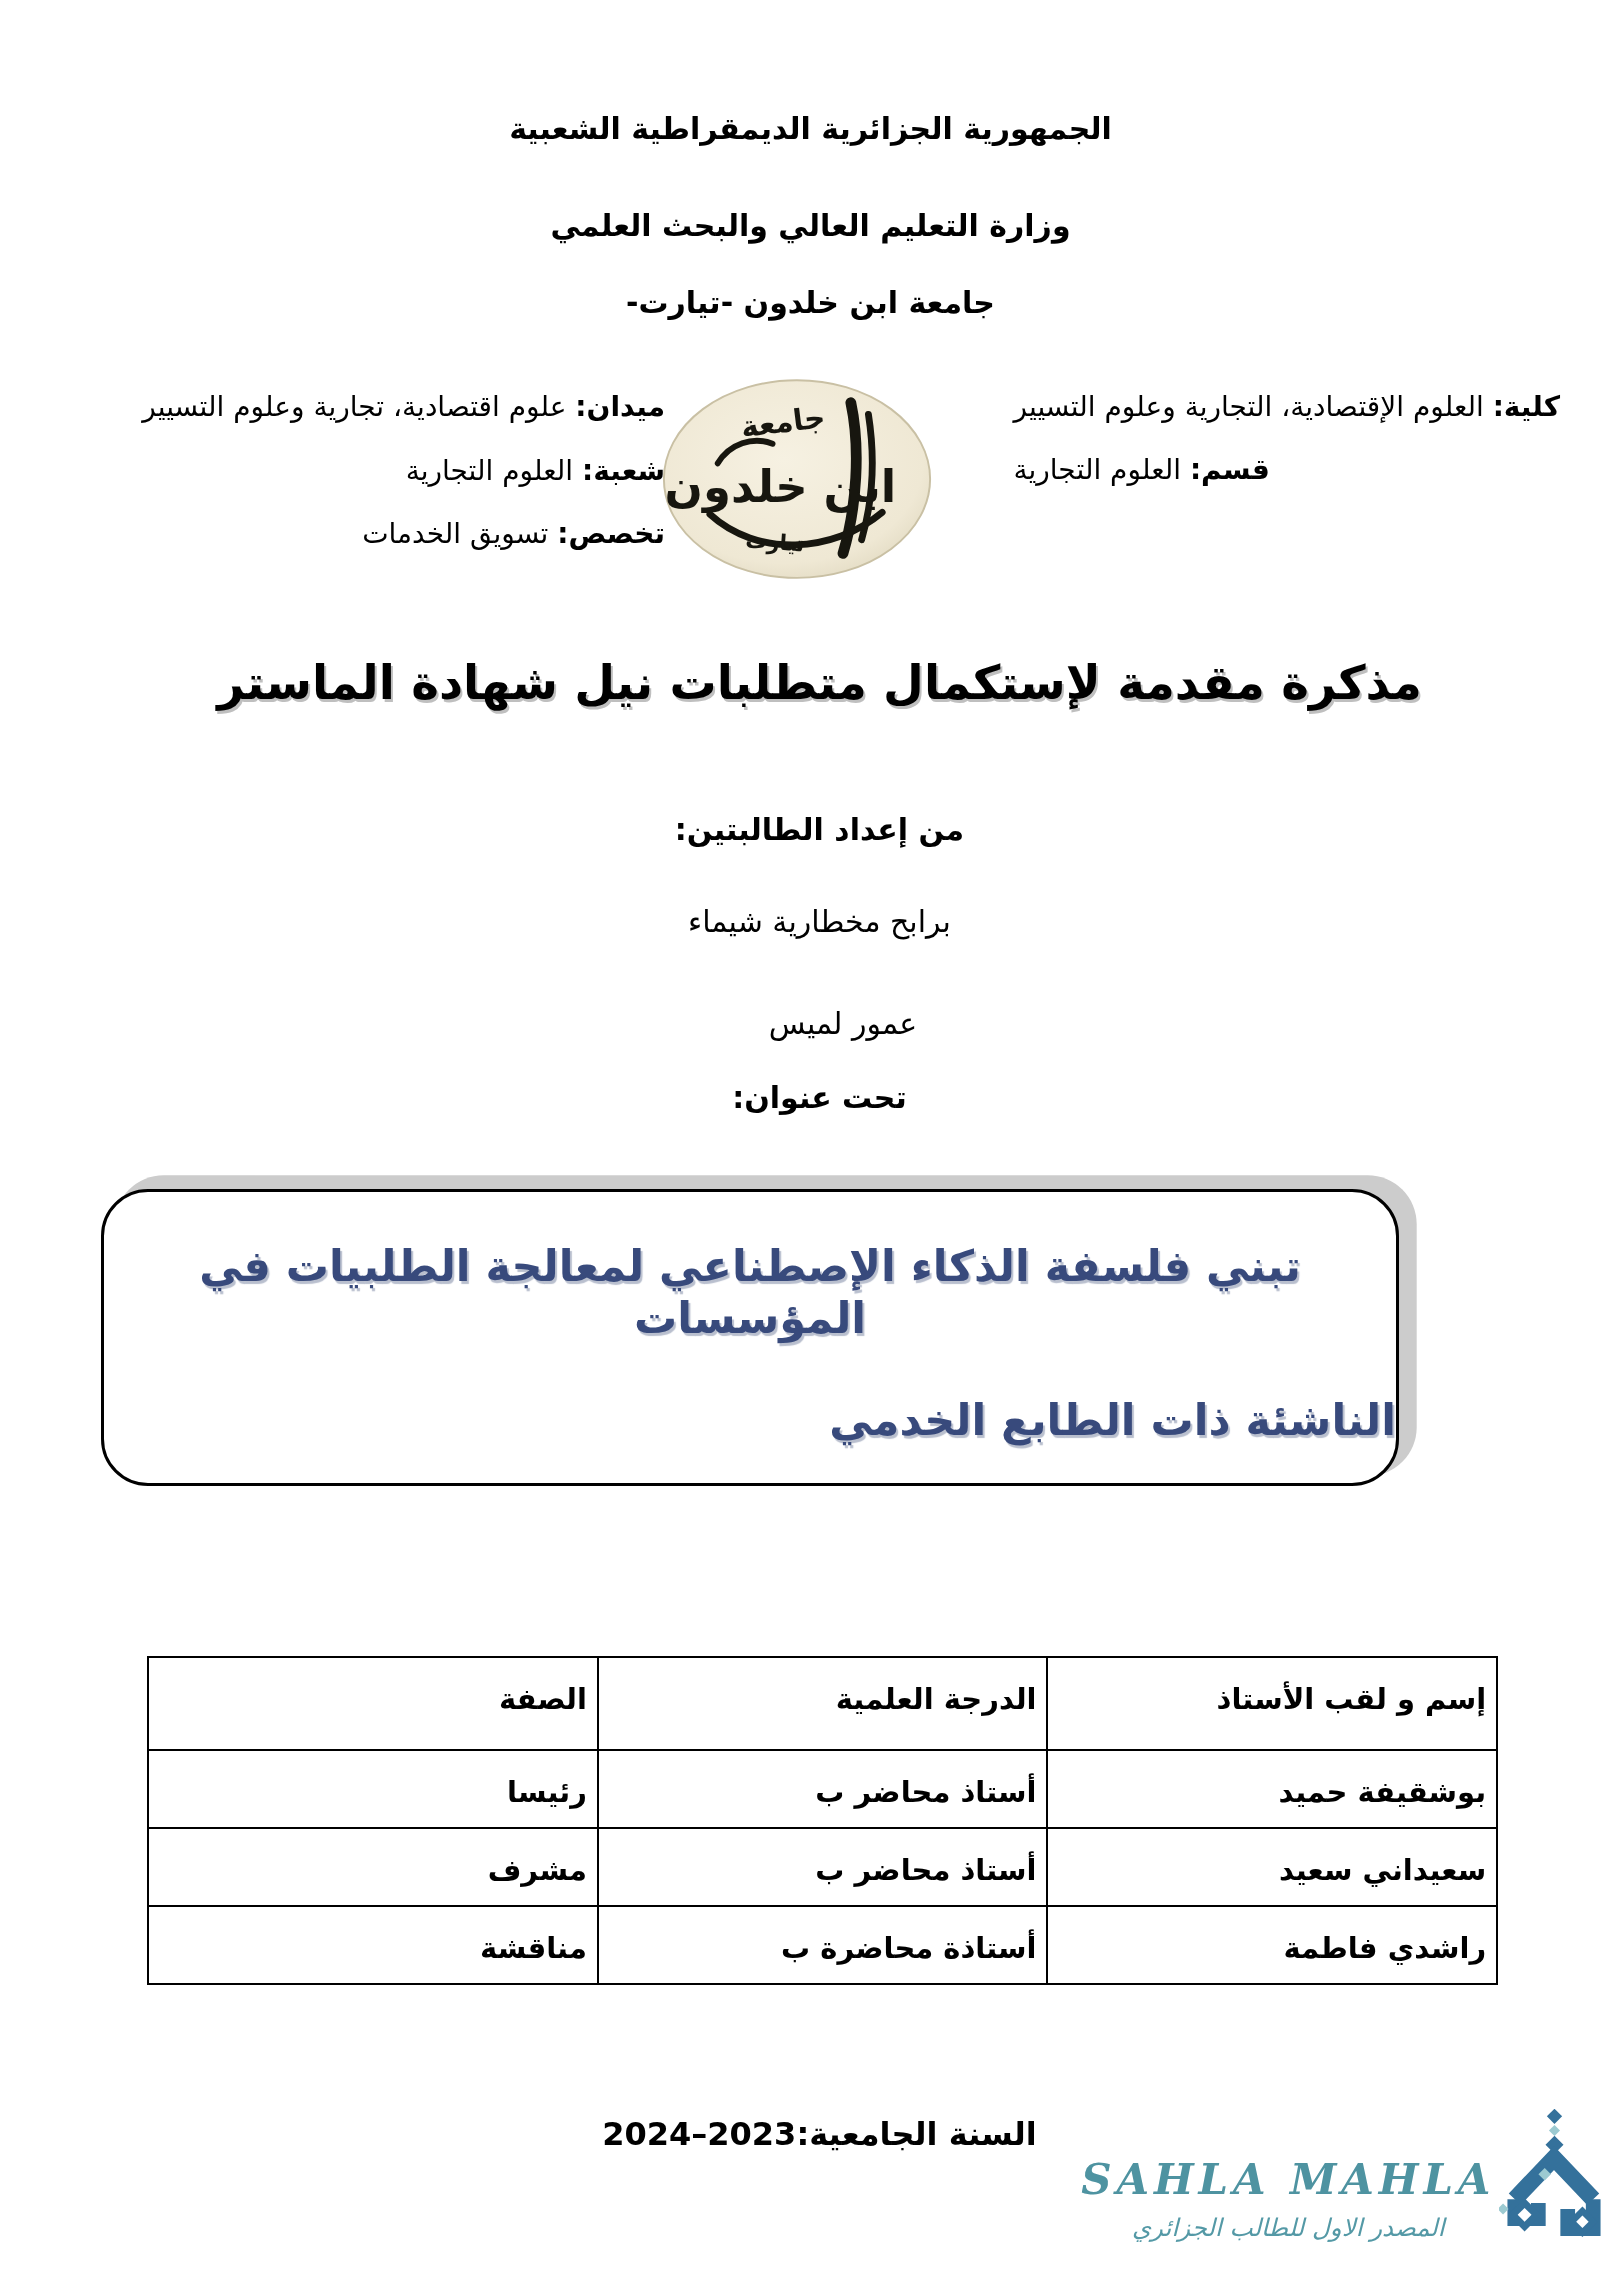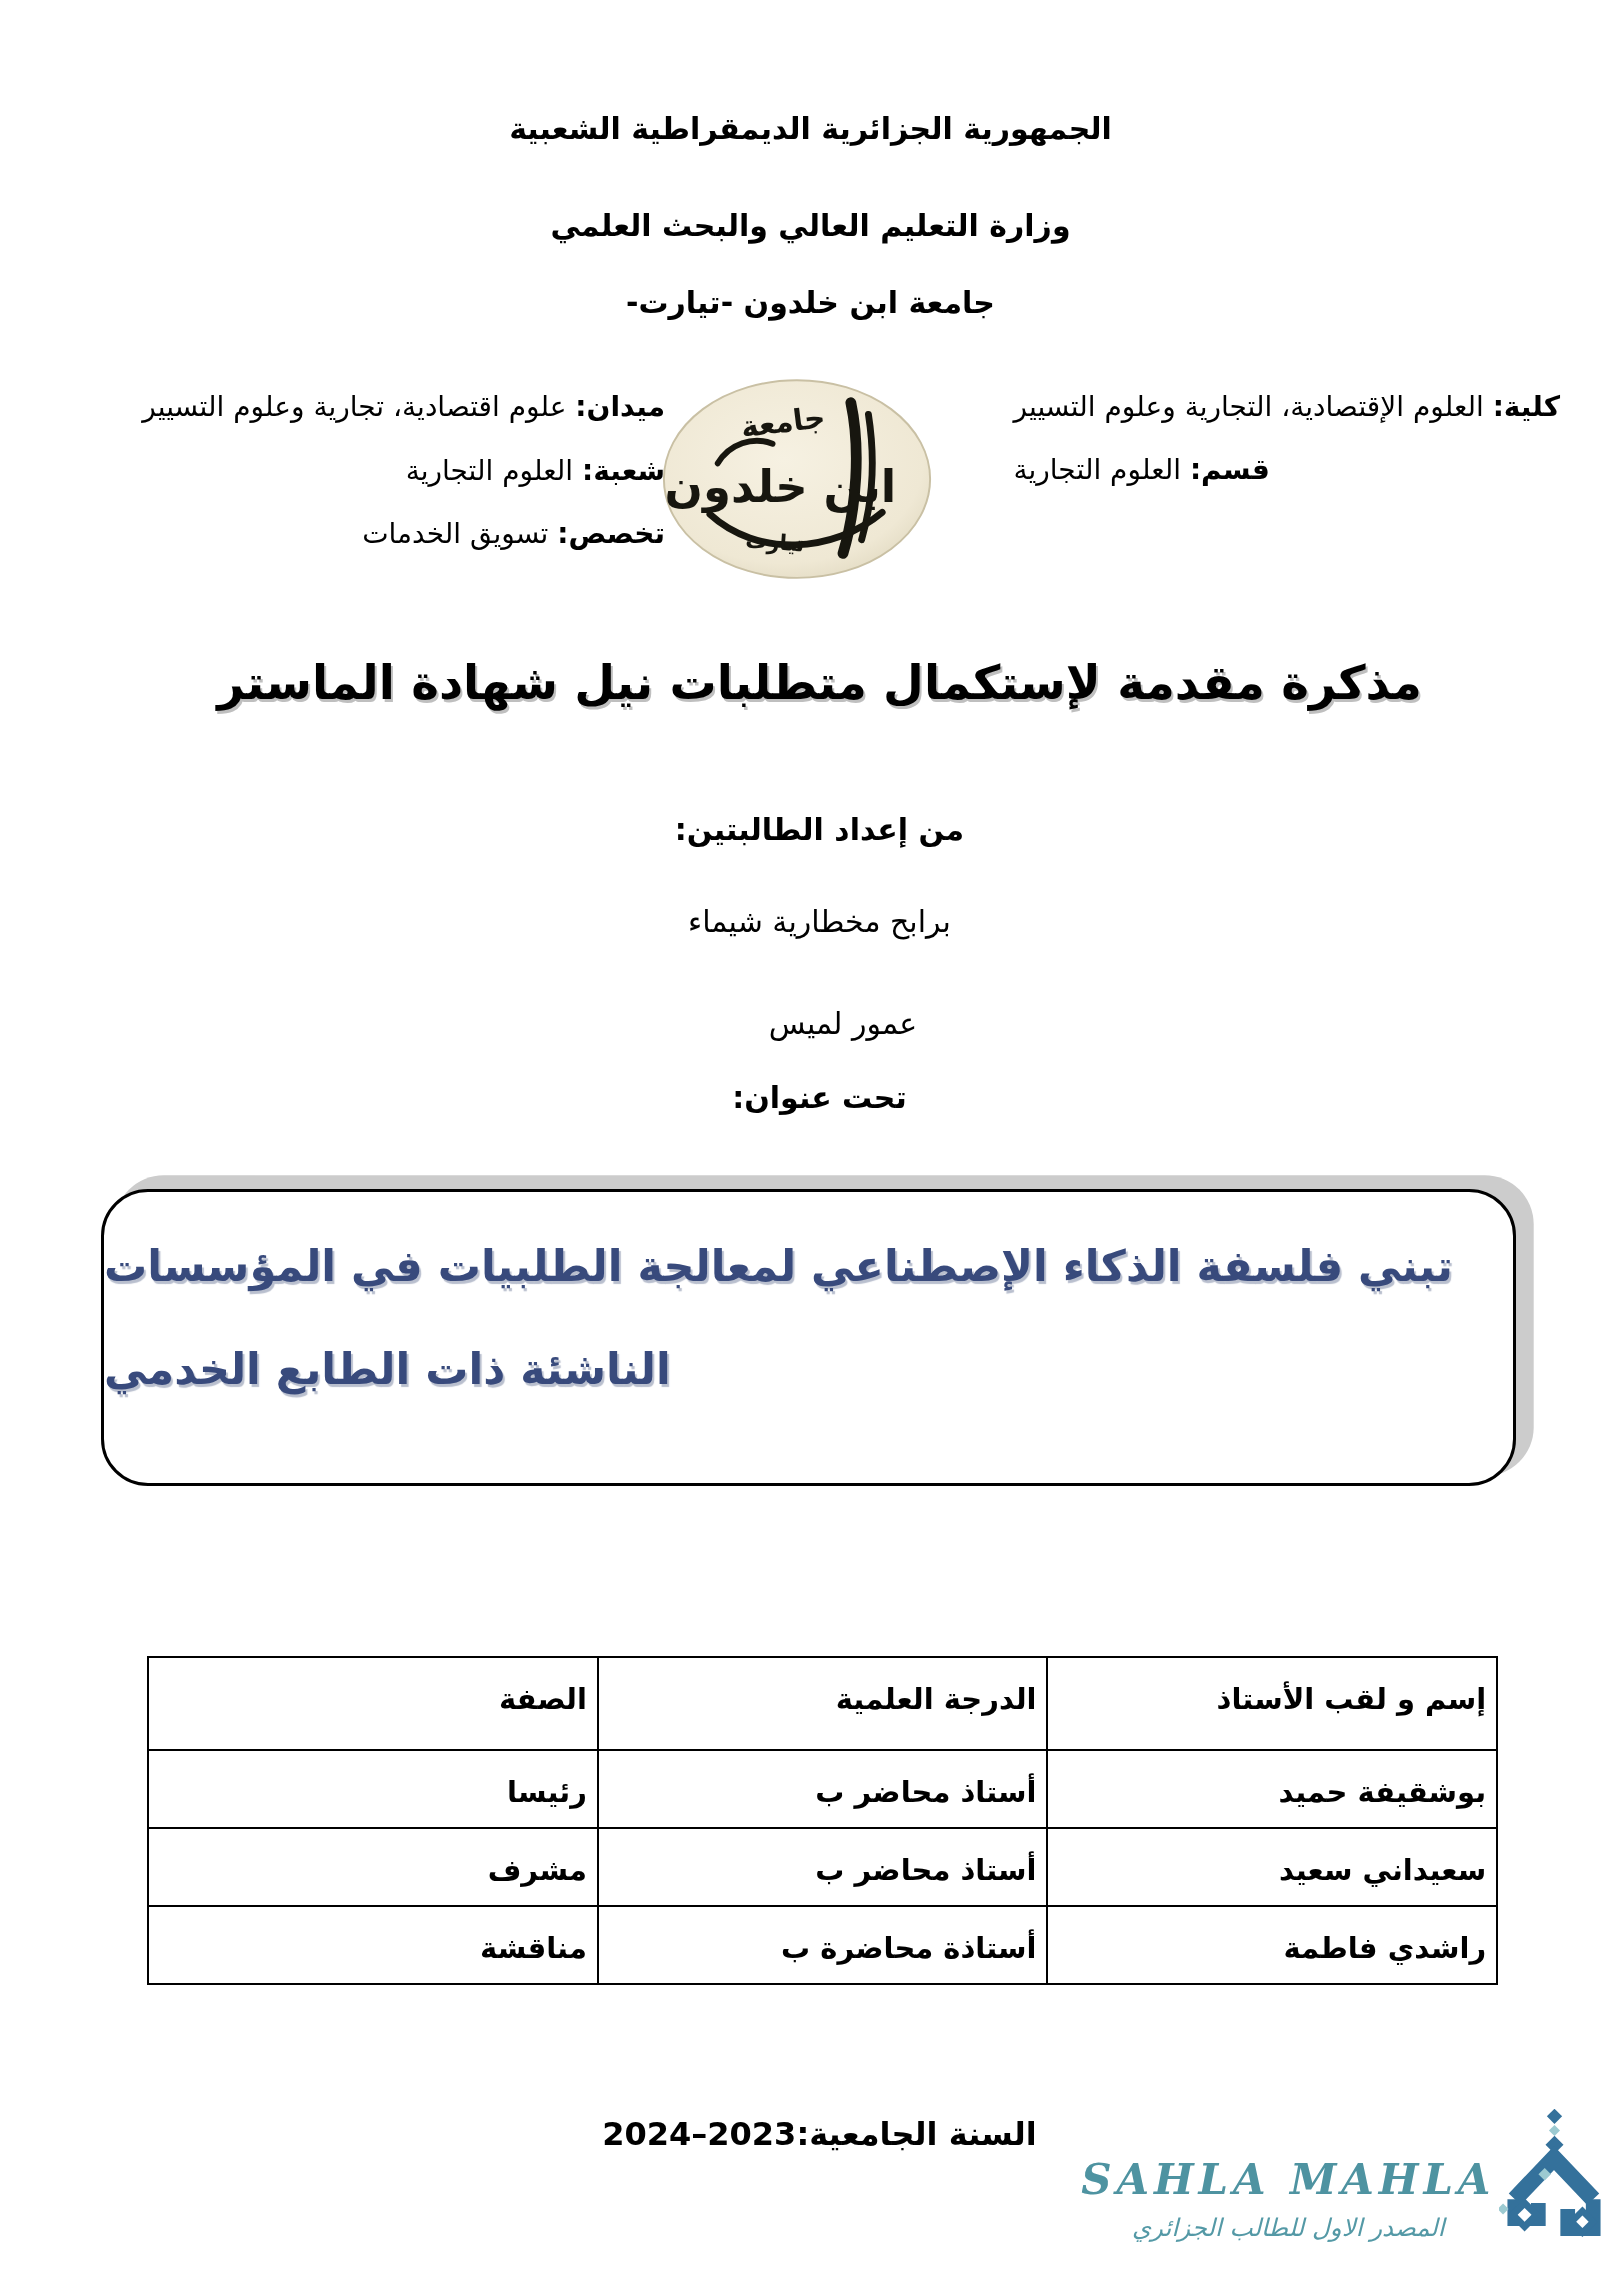--- a/index.html
+++ b/index.html
@@ -27,25 +27,25 @@
   .seal{position:absolute;top:375px;left:659px;width:276px;height:210px;}
   
   .center-line{position:absolute;left:0;right:0;text-align:center;padding-left:18px;}
   .memo-title{top:655px;font-size:47px;font-weight:bold;text-shadow:2px 2.9px 0 #bfbfbf;}
   .prepared{top:812px;font-size:30px;font-weight:bold;}
   .student-1{top:904px;font-size:30px;}
   .student-2{top:1006px;font-size:30px;margin-left:47px;}
   .under{top:1080px;font-size:30px;font-weight:bold;}
   
   .title-box{
-    position:absolute;left:101px;top:1189px;width:1415px;height:297px;
+    position:absolute;left:101px;top:1189px;width:1298px;height:297px;
     background:#fff;border:3.9px solid #000;border-radius:47px;
     box-shadow:15.7px -11.8px 0 2px #cccccc;
     box-sizing:border-box;
-    display:flex;flex-direction:column;align-items:flex-end;
+    display:flex;flex-direction:column;align-items:flex-start;
     padding-top:49px;gap:51px;
   }
   .title-box .t-line{
     font-size:43px;font-weight:bold;color:#384a7c;
     text-shadow:2px 2.9px 1px #b9bfce;
     line-height:1.2;text-align:center;
   }
   
   .committee-heading{top:1588px;font-size:30px;font-weight:bold;}
   table.committee{

